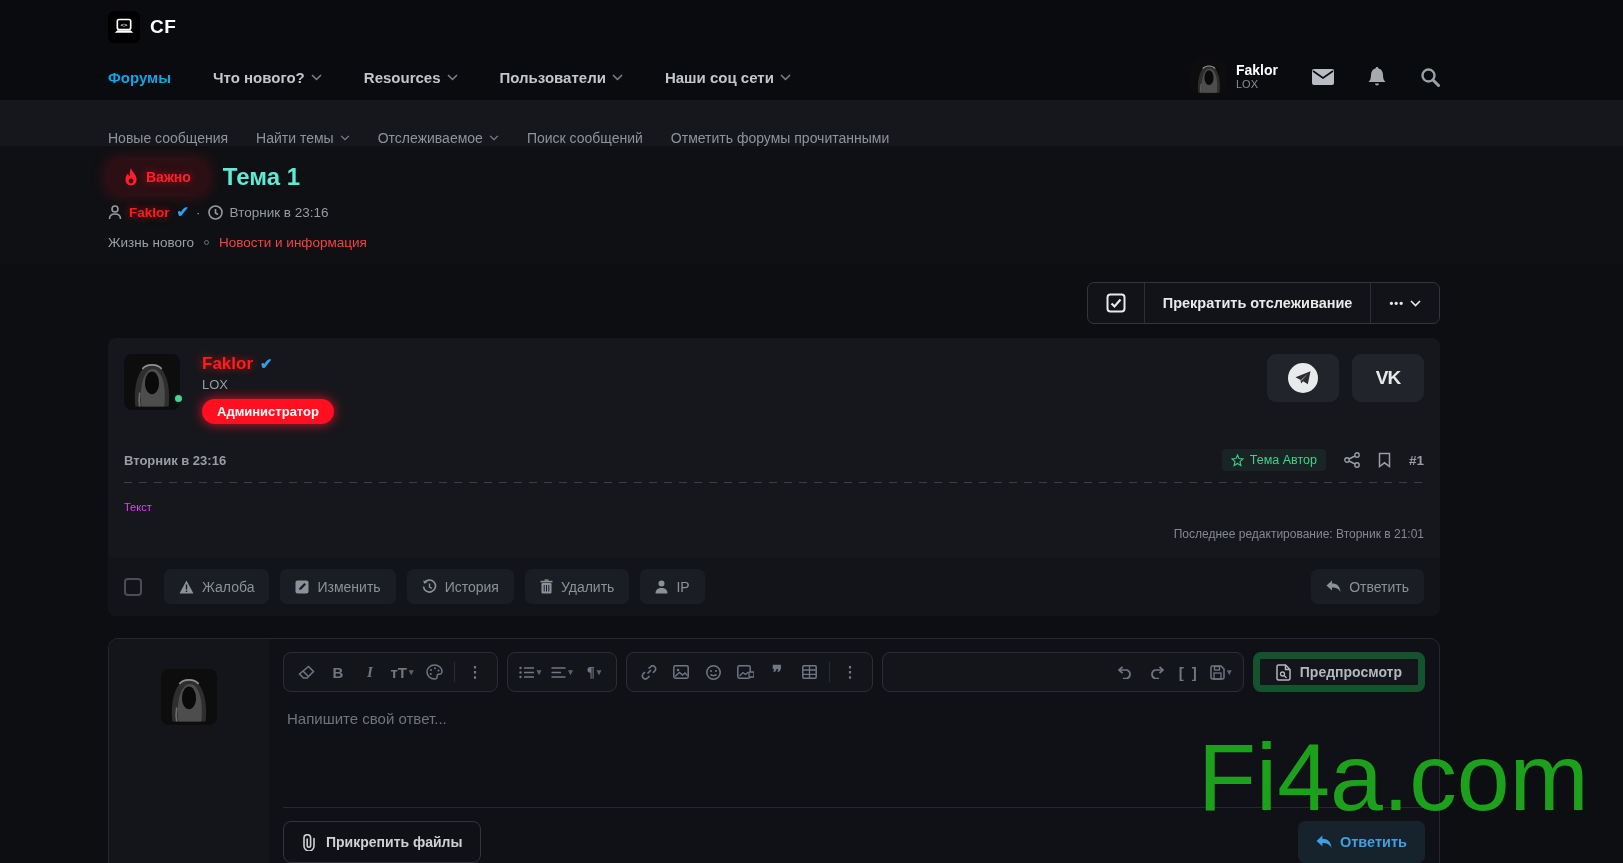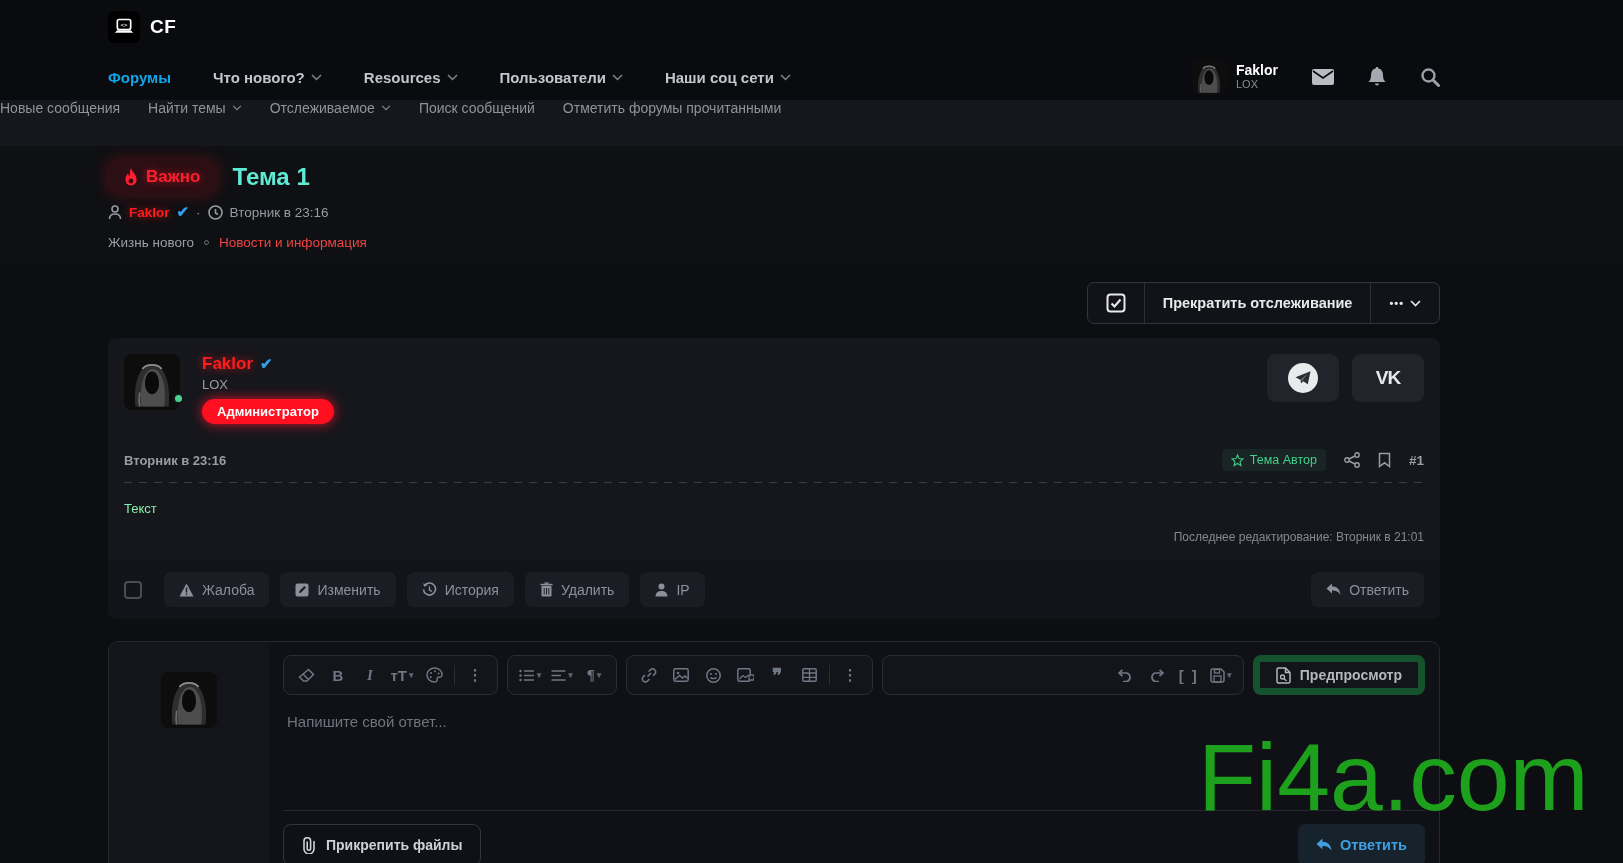--- a/index.html
+++ b/index.html
@@ -18,31 +18,31 @@
   .nav-item.active { color:#0ea5e9; }
   .chev { stroke:#7d828a; }
   .user-cluster { margin-left:auto; display:flex; align-items:center; }
   .user-mini { display:flex; align-items:center; gap:9px; }
   .av { border-radius:8px; overflow:hidden; display:block; }
   .user-mini .name { color:#fff; font-weight:700; font-size:14px; line-height:15px; }
   .user-mini .tag  { color:#8b8e95; font-size:11px; line-height:13px; }
   .hicon { margin-left:34px; cursor:pointer; display:flex; align-items:center; }
 
   
-  .subnav { height:46px; background:#16171c; display:flex; align-items:flex-start; }
+  .subnav { height:46px; background:#16171c; display:flex; align-items:flex-end; padding-left:108px; }
   .subnav-item { display:flex; align-items:center; gap:6px; color:#8f939b; font-size:14px;
                  margin-right:28px; cursor:pointer; white-space:nowrap; }
 
   
   .title-band { background:#0f1013; padding:14px 183px 14px 108px; }
   .title-row { display:flex; align-items:center; gap:16px; }
   .badge-important { display:inline-flex; align-items:center; gap:8px; height:34px; padding:0 16px;
                      border-radius:8px; background:rgba(190,15,30,.16);
                      box-shadow:0 0 16px rgba(255,25,40,.28); }
-  .badge-important span { color:#ff1e2d; font-weight:700; font-size:17px;
+  .badge-important span { color:#ff1e2d; font-weight:700; font-size:14px;
                           text-shadow:0 0 8px rgba(255,30,40,.6); }
   .page-title { color:#5eead4; font-size:24px; font-weight:700; }
   .author-row { display:flex; align-items:center; gap:7px; margin-top:9px; color:#979aa1; font-size:13.5px; }
   .name-red { color:#ff1c1c; font-weight:700; text-shadow:0 0 9px rgba(255,30,30,.7); }
   .vcheck { color:#2f9fe8; font-weight:700; font-size:15px; }
   .breadcrumb { display:flex; align-items:center; gap:10px; margin-top:14px; font-size:13.5px; }
   .crumb-1 { color:#9b9fa7; cursor:pointer; }
   .crumb-sep { width:5px; height:5px; border:1px solid #6d7077; border-radius:50%; display:inline-block; }
   .crumb-2 { color:#ef4444; font-weight:400; cursor:pointer; }
 
@@ -81,21 +81,21 @@
   .post-meta:after { content:""; position:absolute; left:16px; right:16px; bottom:0; height:1px;
         background-image:repeating-linear-gradient(90deg,#3c3e45 0 8px,transparent 8px 15px); }
   .post-date { color:#9a9da4; font-size:13px; font-weight:600; }
   .meta-right { margin-left:auto; display:flex; align-items:center; gap:18px; }
   .badge-op { display:inline-flex; align-items:center; gap:6px; color:#43d08a; font-size:12.5px;
               background:rgba(67,208,138,.07); border-radius:4px; padding:4px 9px; }
   .meta-icon { cursor:pointer; display:flex; }
   .post-num { color:#9a9da4; font-size:13.5px; font-weight:600; cursor:pointer; }
 
   .post-body { padding:18px 16px 8px 16px; min-height:62px; }
-  .post-text { color:#86efac; font-size:13px; }
+  .post-text { color:#d946ef; font-size:11px; }
   .last-edit { text-align:right; color:#85888f; font-size:12px; margin-top:14px; }
 
   .post-foot { display:flex; align-items:center; background:#13141a; padding:12px 16px; margin-top:8px; }
   .foot-check { width:18px; height:18px; border:2px solid #4a4d55; border-radius:4px; margin-right:22px;
                 cursor:pointer; }
   .pill-btn { display:inline-flex; align-items:center; gap:8px; background:#1b1d24; border-radius:7px;
               height:35px; padding:0 15px; color:#8b909a; font-size:14px; margin-right:11px;
               cursor:pointer; white-space:nowrap; }
   .pill-btn.reply { margin-left:auto; margin-right:0; }
 

